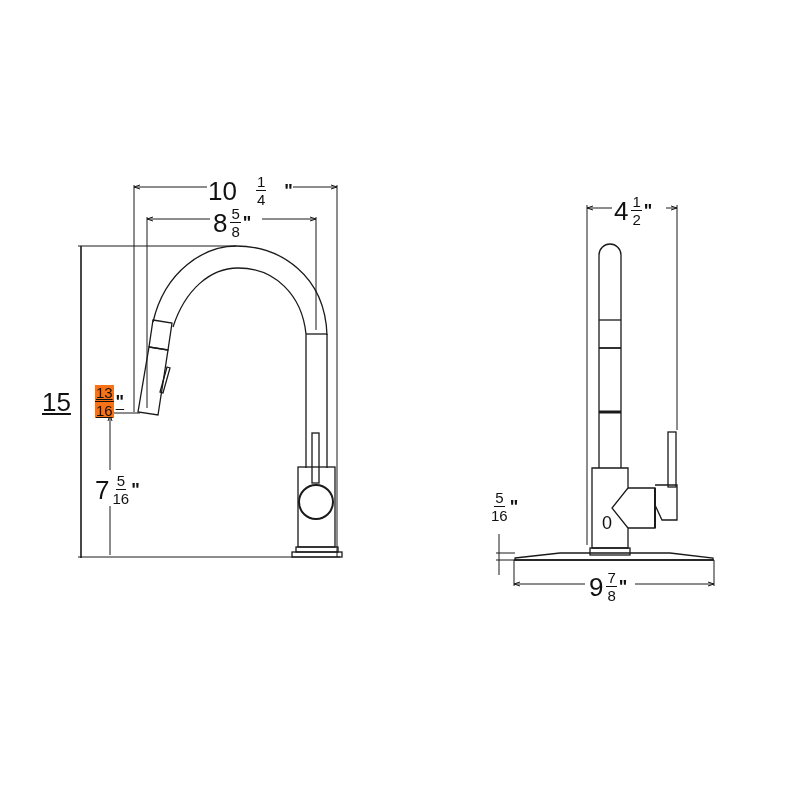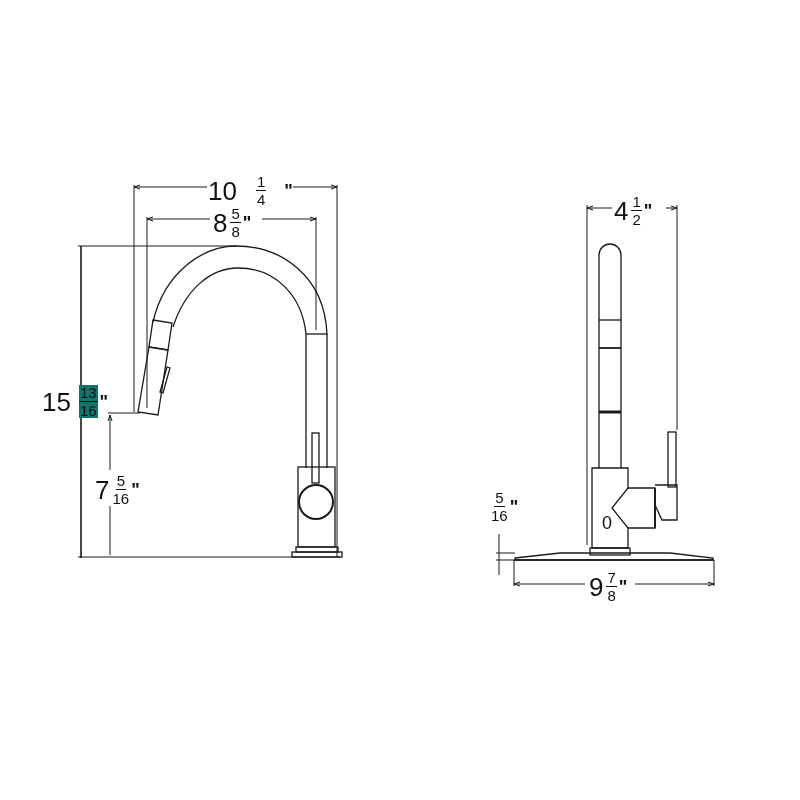--- a/index.html
+++ b/index.html
@@ -118,23 +118,23 @@
 
 <div class="lbl" style="left:213px;top:206px;">
   <span class="whole">8</span>
   <span class="frac">
       <span class="num">5</span>
       <span class="den">8</span>
     </span>
   <span class="inch">"</span>
 </div>
 
-<div class="lbl" style="left:42px;top:385px;background:transparent;">
+<div class="lbl" style="left:42px;top:385px;background:transparent;text-decoration:underline;">
   <span class="whole" style="background:#fff">15</span>
-  <span class="frac" style="background:#0f766e;margin-left:8px">
+  <span class="frac" style="background:#f97316;margin-left:24px">
       <span class="num">13</span>
       <span class="den">16</span>
     </span>
   <span class="inch">"</span>
 </div>
 
 <div class="lbl" style="left:95px;top:473px;">
   <span class="whole">7</span>
   <span class="frac">
       <span class="num">5</span>

